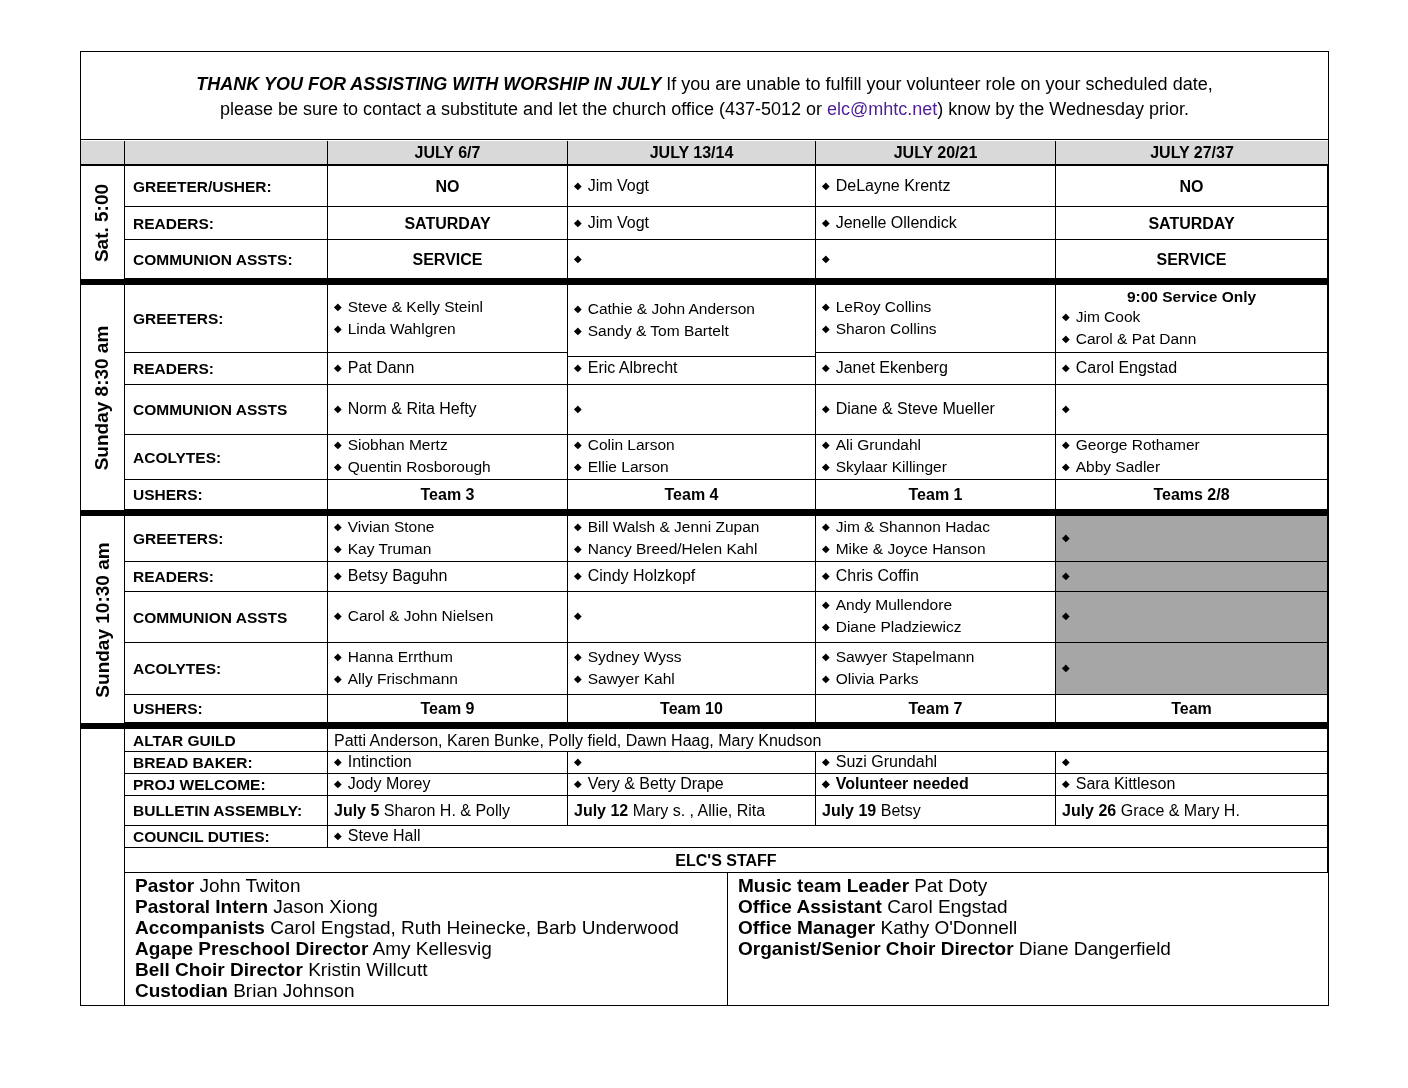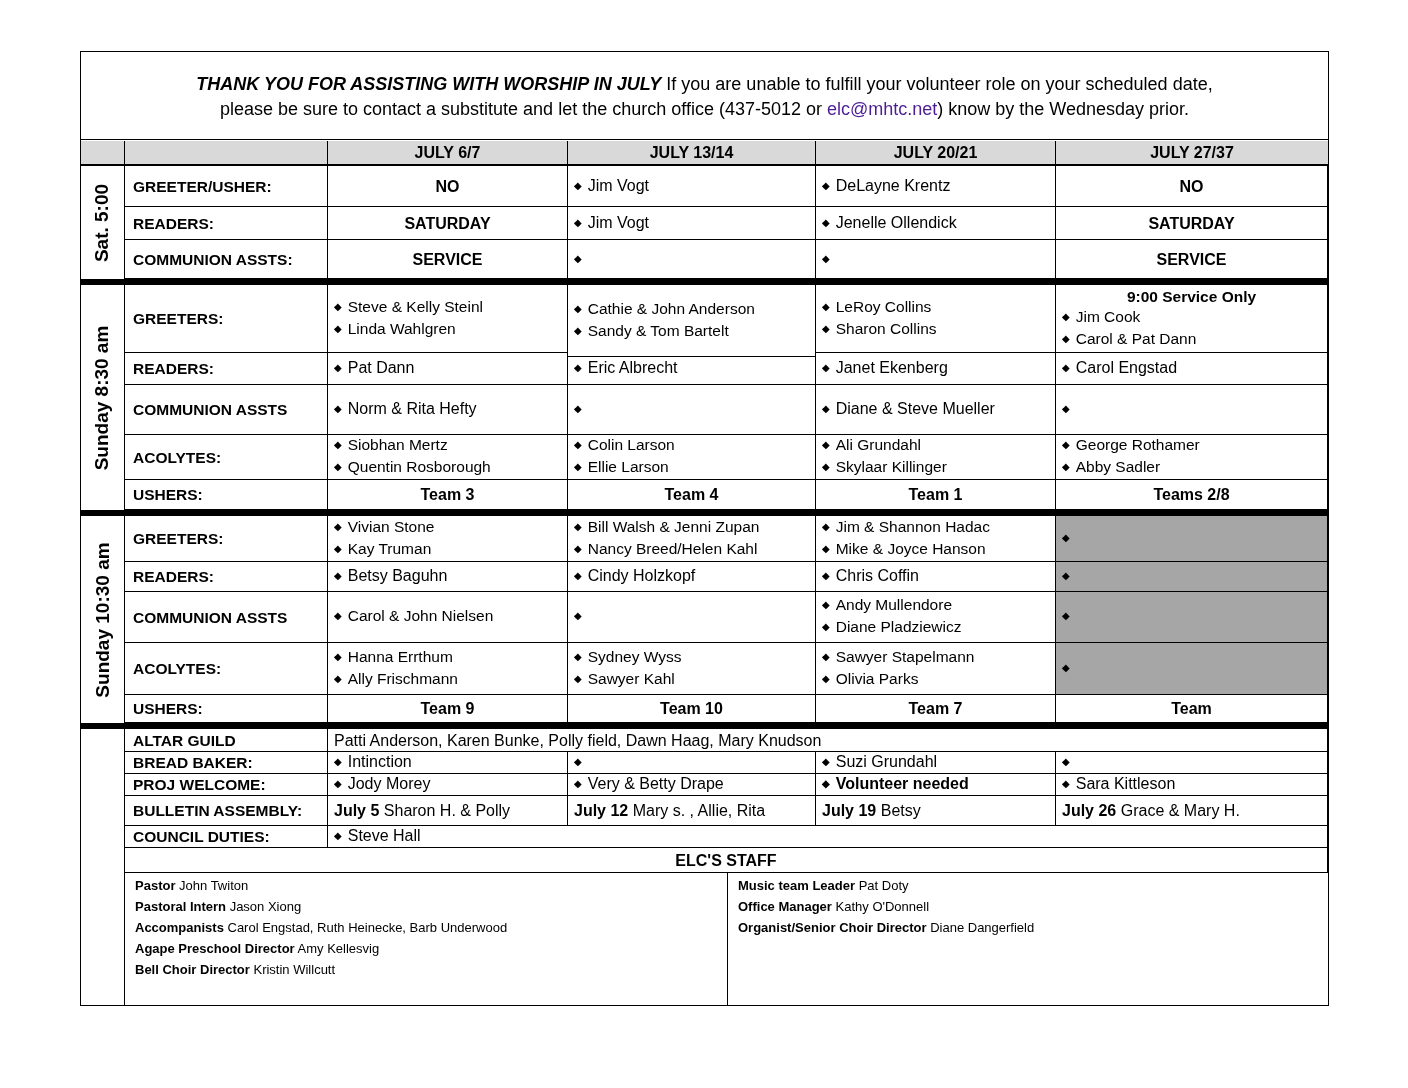--- a/index.html
+++ b/index.html
@@ -12,21 +12,21 @@
   .hdr{top:141px;height:24px;background:#d9d9d9;border-right:1px solid #000;font-weight:bold;font-size:16px;text-align:center;line-height:24px;}
   .cell{border-right:1px solid #000;border-bottom:1px solid #000;font-size:16px;display:flex;flex-direction:column;justify-content:center;padding-left:6px;line-height:21px;}
   .lbl{font-weight:bold;padding-left:8px;font-size:15.5px;}
   .ctr{align-items:center;padding-left:0;font-weight:bold;}
   .gray{background:#a6a6a6;}
   .vert{border-right:1px solid #000;display:flex;align-items:center;justify-content:center;}
   .vert span{display:block;transform:rotate(-90deg);white-space:nowrap;font-weight:bold;font-size:19px;}
   .thick{height:5px;background:#000;left:80px;width:1249px;}
   .bul::before{content:"\25C6";font-size:10px;margin-right:6px;position:relative;top:-2px;}
   .small{font-size:15.5px;line-height:20px;}
-  .staff{font-size:13px;line-height:21px;padding-left:10px;padding-top:2px;}
+  .staff{font-size:19px;line-height:21px;padding-left:10px;padding-top:2px;}
   .staff b{font-weight:bold;}
 </style>
 </head>
 <body>
 
 <div class="abs frame"></div>
 
 <div class="abs intro">
   <div><span class="bold">THANK YOU FOR ASSISTING WITH WORSHIP IN JULY</span><span> If you are unable to fulfill your volunteer role on your scheduled date,</span></div>
   <div><span>please be sure to contact a substitute and let the church office (437-5012 or </span><a>elc@mhtc.net</a><span>) know by the Wednesday prior.</span></div>
@@ -271,19 +271,21 @@
       <div class="bul">Steve Hall</div>
     </div>
     <div class="abs cell ctr" style="left: 125px; top: 848px; width: 1203px; height: 25px;">ELC'S STAFF</div>
     <div class="abs " style="left: 81px; top: 873px; width: 44px; height: 133px; border-right: 1px solid rgb(0, 0, 0);"></div>
     <div class="abs staff" style="left: 125px; top: 873px; width: 603px; height: 133px; border-right: 1px solid rgb(0, 0, 0);">
       <div><b>Pastor</b><span> John Twiton</span></div>
       <div><b>Pastoral Intern</b><span> Jason Xiong</span></div>
       <div><b>Accompanists</b><span> Carol Engstad, Ruth Heinecke, Barb Underwood</span></div>
       <div><b>Agape Preschool Director</b><span> Amy Kellesvig</span></div>
       <div><b>Bell Choir Director</b><span> Kristin Willcutt</span></div>
+      <div><b>Custodian</b><span> Brian Johnson</span></div>
     </div>
     <div class="abs staff" style="left: 728px; top: 873px; width: 600px; height: 133px;">
       <div><b>Music team Leader</b><span> Pat Doty</span></div>
+      <div><b>Office Assistant</b><span> Carol Engstad</span></div>
       <div><b>Office Manager</b><span> Kathy O'Donnell</span></div>
       <div><b>Organist/Senior Choir Director</b><span> Diane Dangerfield</span></div>
     </div>
   </div>
 
 </body></html>

